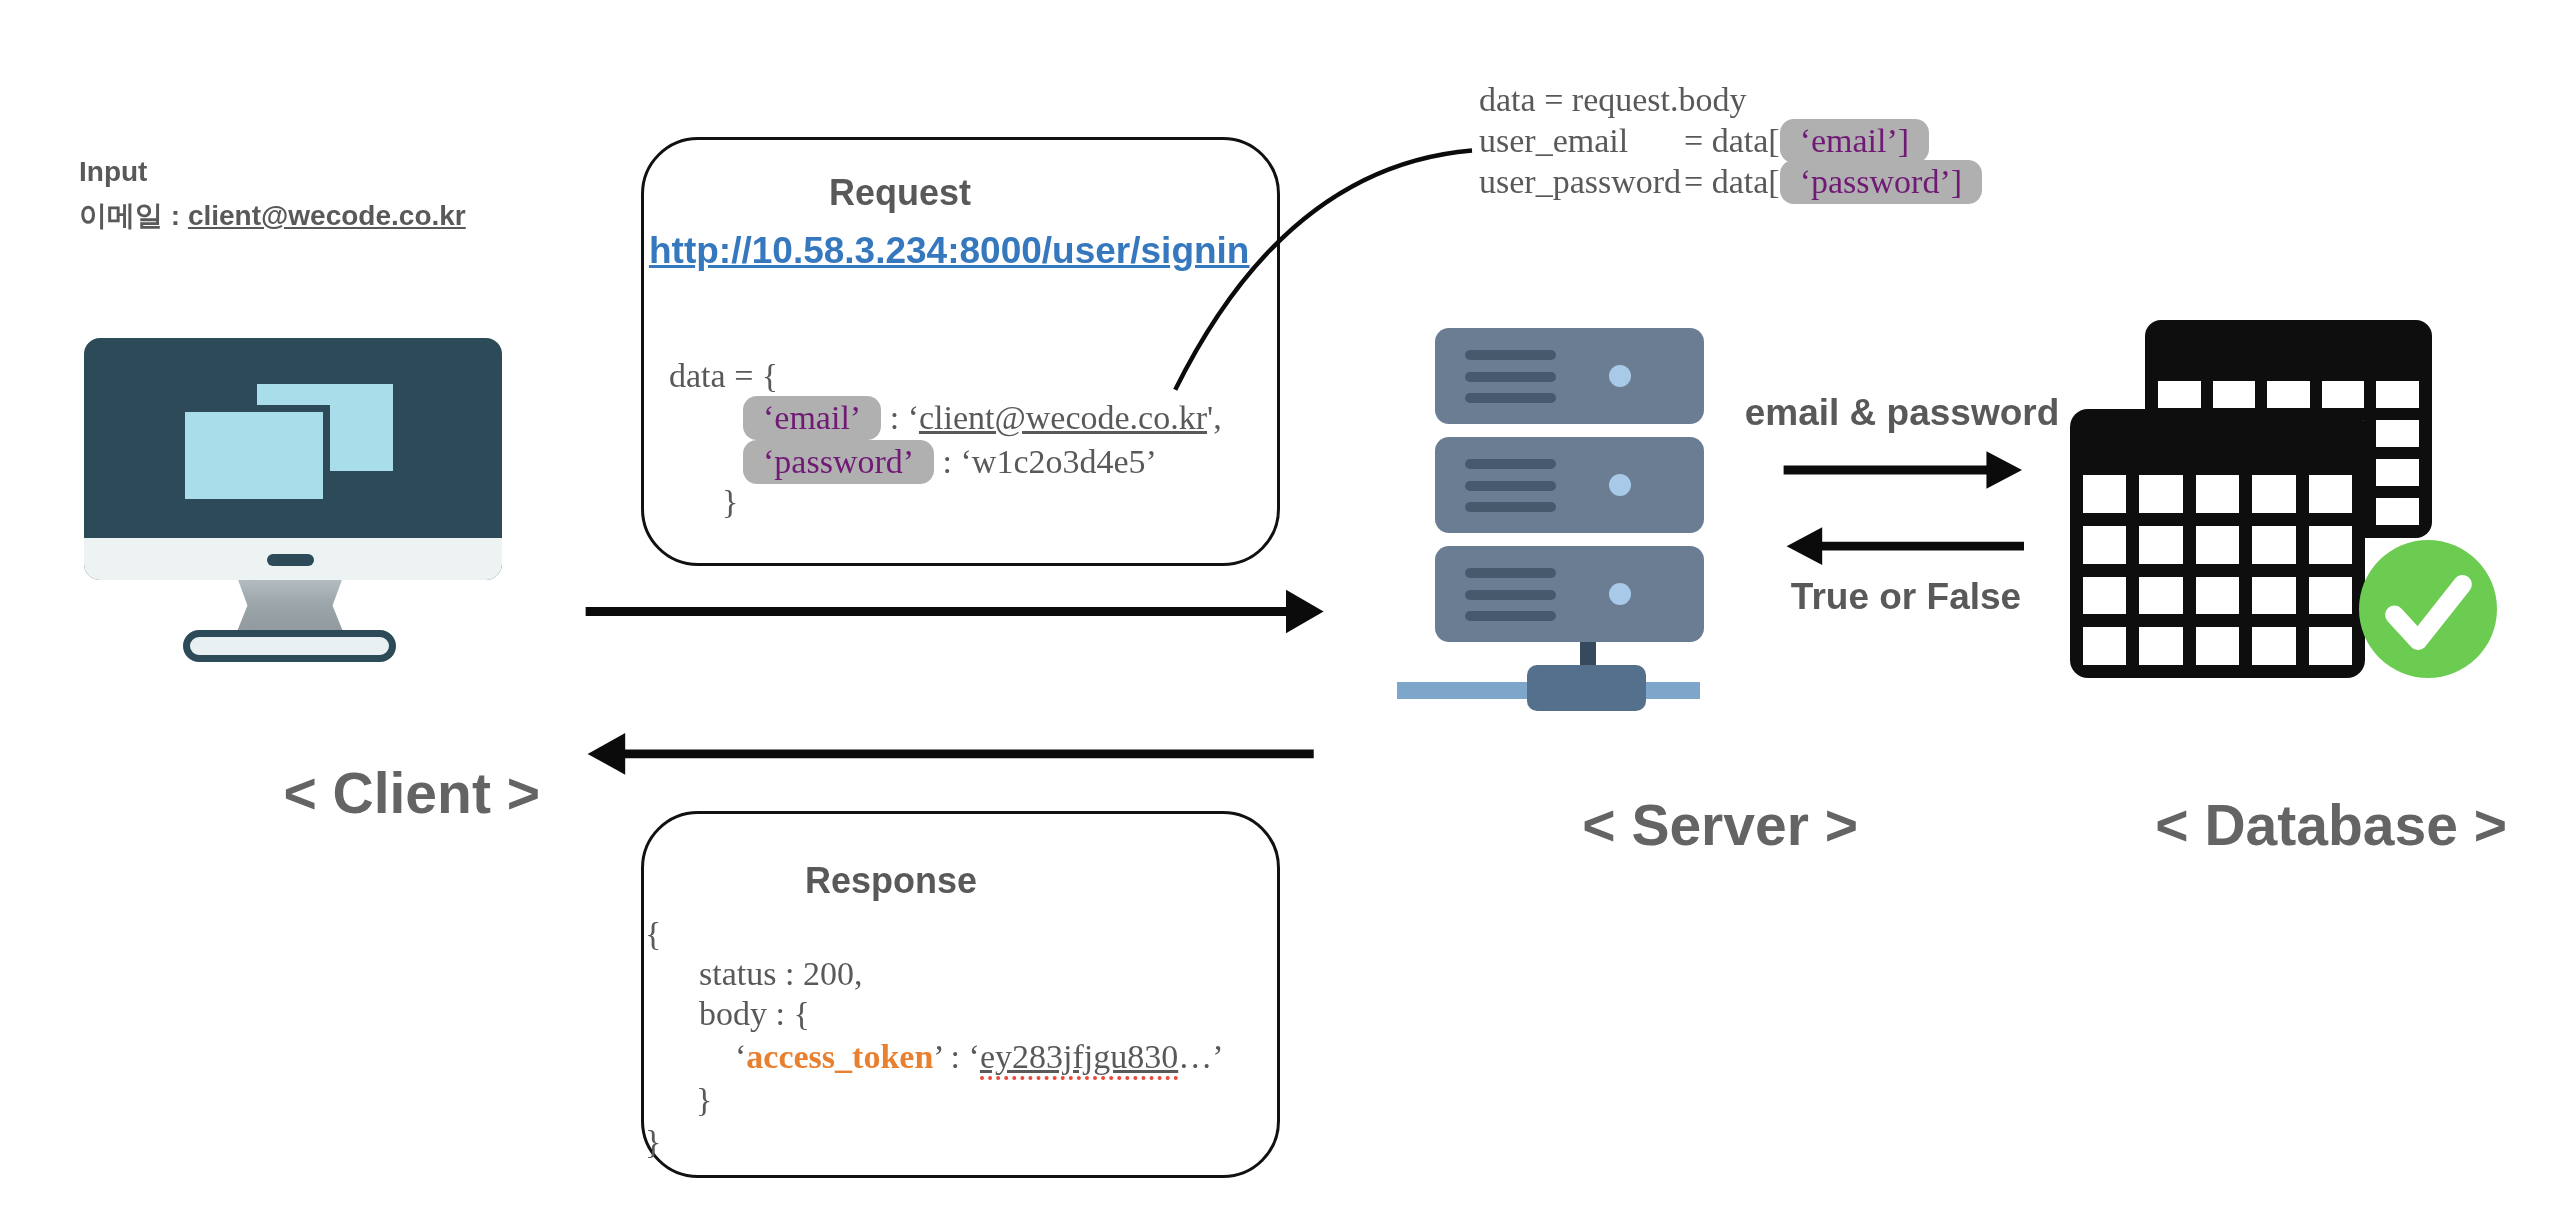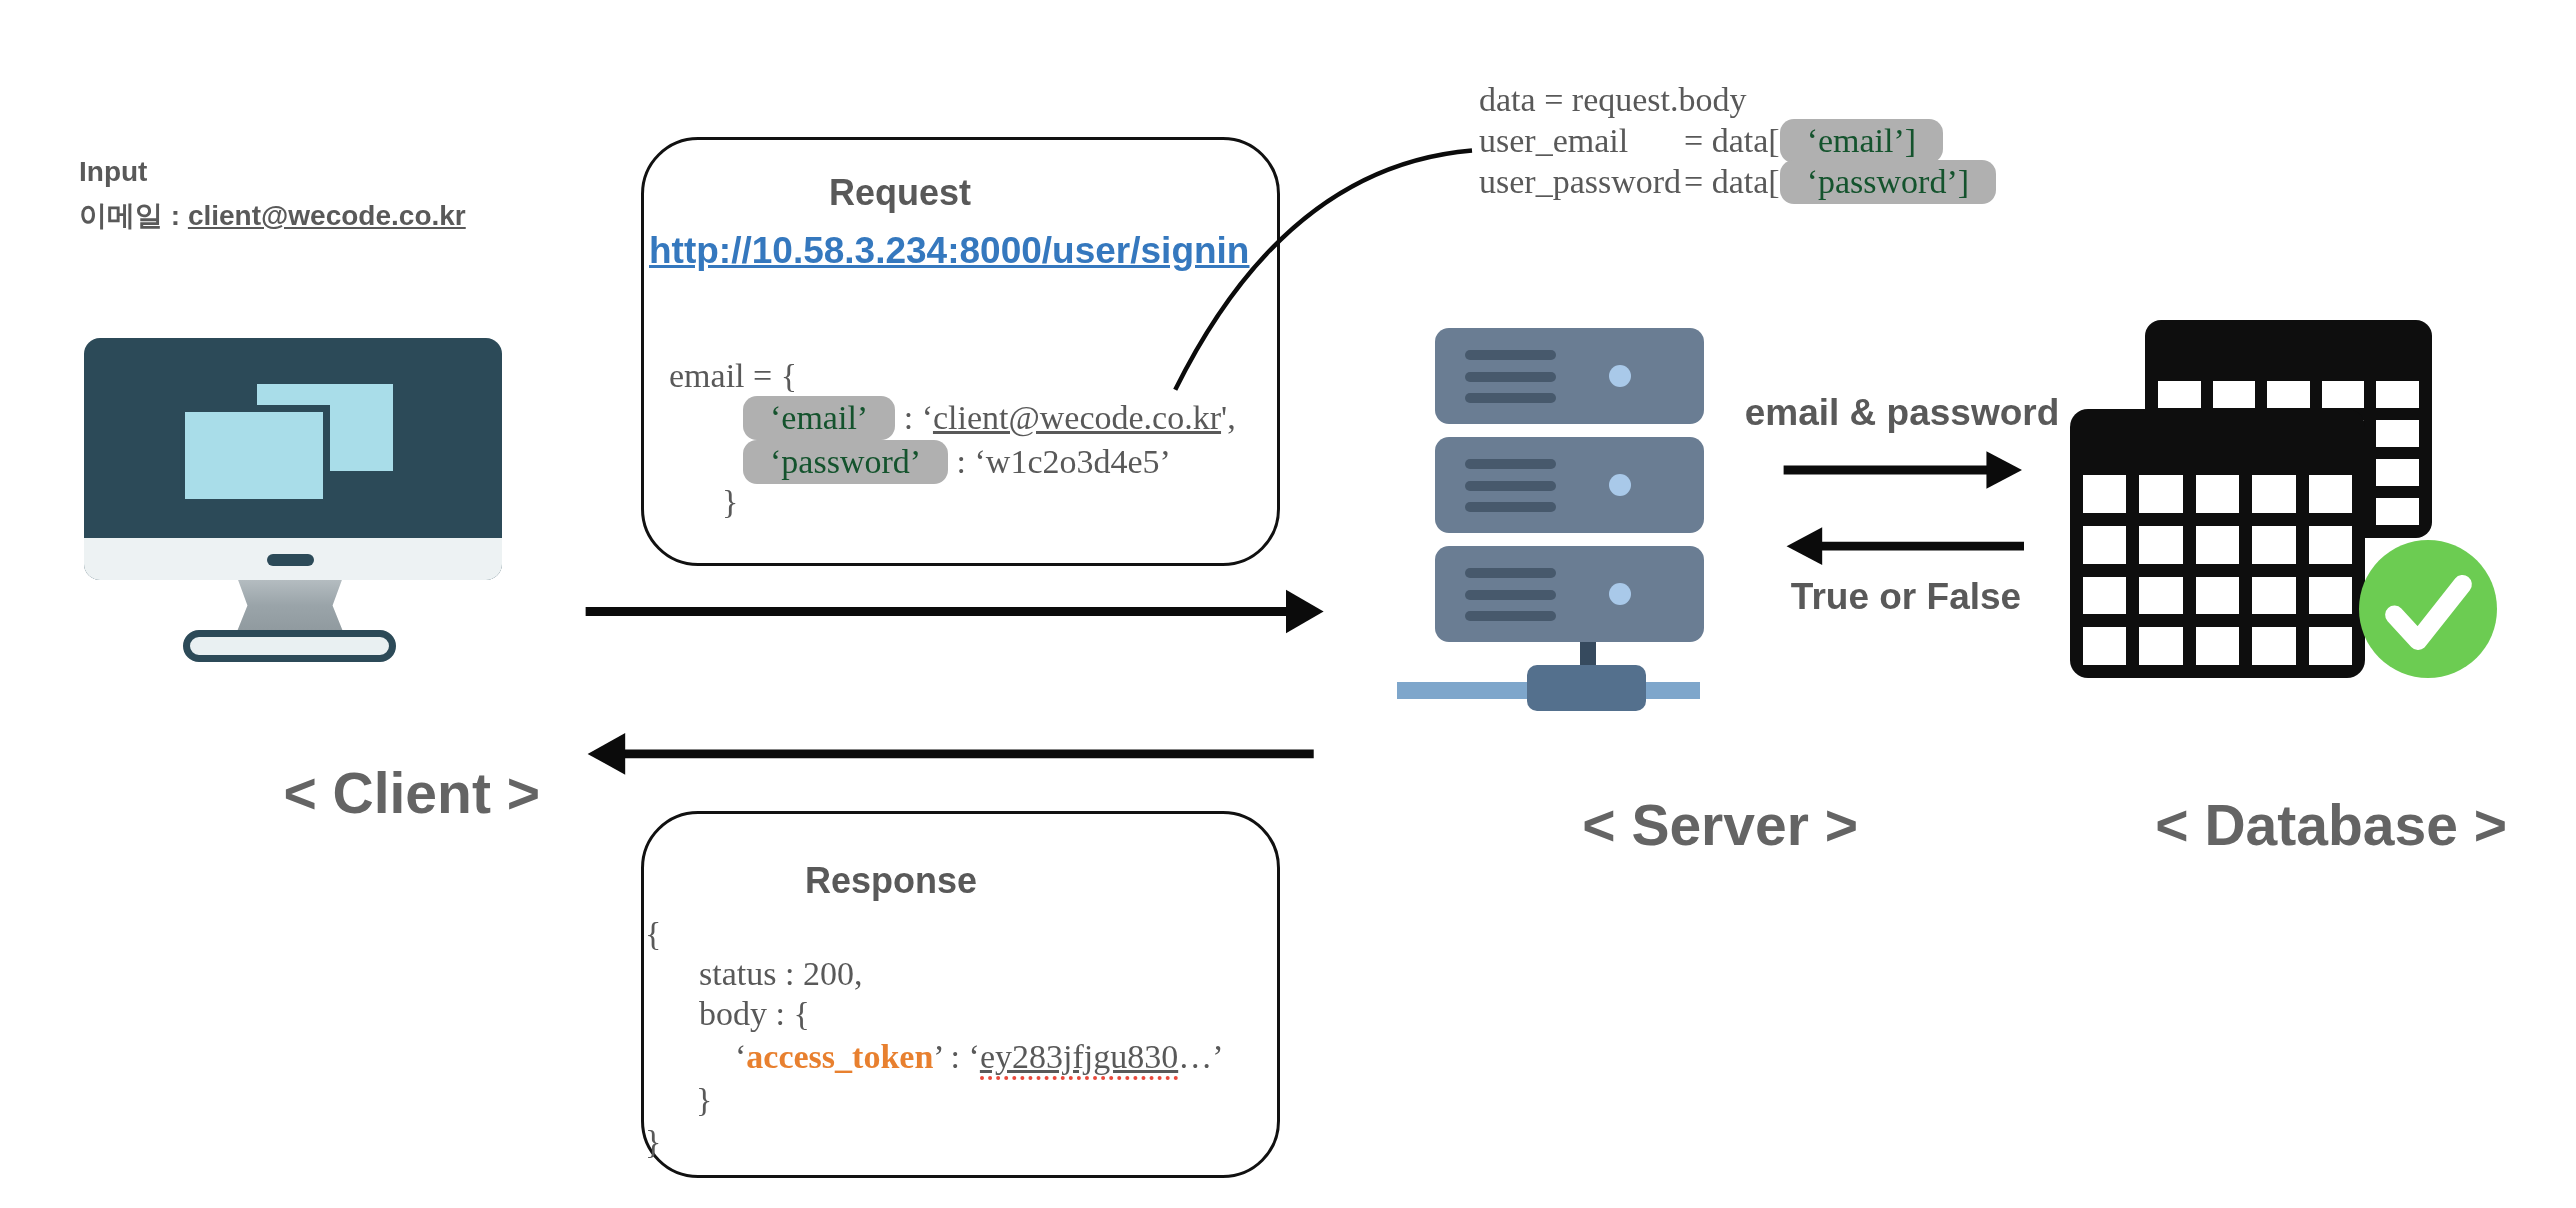--- a/index.html
+++ b/index.html
@@ -12,21 +12,21 @@
   .input-block{left:79px;top:150px;font-size:28px;font-weight:bold;color:#595959;}
   .input-line{height:44px;display:flex;align-items:center;white-space:pre;}
   .u{text-decoration:underline;}
   .big-label{font-size:57px;font-weight:bold;color:#646464;text-align:right;width:495px;}
   
   .flow-box{background:#fff;border:3.5px solid #111;border-radius:57px;}
   .box-title{font-size:36px;font-weight:bold;color:#595959;text-align:center;width:514px;}
   .url-link{font-size:37px;font-weight:bold;color:#3578be;text-decoration:underline;text-align:center;width:514px;white-space:nowrap;}
   .code-text{font-size:34px;color:#595959;white-space:pre;font-family:Liberation Serif, serif;}
   .code-row{display:flex;align-items:center;height:42px;white-space:pre;}
-  .hl{background:#b0b0b0;border-radius:14px;padding:3px 27px;color:#14532d;}
+  .hl{background:#b0b0b0;border-radius:14px;padding:3px 20px;color:#701a75;}
   .orange{color:#e8802f;font-weight:bold;}
   .token-u{text-decoration:underline;border-bottom:4px dotted #e8493c;padding-bottom:1px;}
   
   .snippet .code-row{height:41px;}
   .var-col{display:inline-block;width:205px;}
   
   .monitor-screen{left:0;top:0;width:418px;height:242px;background:#2c4a58;border-radius:16px;overflow:hidden;}
   .win{background:#a9dde9;}
   .bezel{left:0;bottom:0;width:100%;height:42px;background:#edf2f3;}
   .slot{left:183px;bottom:14px;width:47px;height:12px;border-radius:6px;background:#2c4a58;}
@@ -65,21 +65,21 @@
       <div class="abs win" style="left:173px;top:46px;width:136px;height:87px;"></div>
       <div class="abs win" style="left:94px;top:67px;width:152px;height:101px;border:7px solid #2c4a58;box-sizing:border-box;"></div>
       <div class="abs bezel"></div>
       <div class="abs slot"></div>
     </div>
   </div>
 
   <div class="abs flow-box" style="left:641px;top:137px;width:633px;height:423px;"></div>
   <div class="abs box-title" style="left:643px;top:172px;">Request</div>
   <div class="abs url-link" style="left:649px;top:230px;">http://10.58.3.234:8000/user/signin</div>
-  <div class="abs code-text" style="left:669px;top:357px;">email = {</div>
+  <div class="abs code-text" style="left:669px;top:357px;">data = {</div>
   <div class="abs code-row" style="left:743px;top:397px;"><span class="hl code-text">‘email’</span><span class="code-text"> : </span><span class="code-text">‘</span><span class="code-text u">client@wecode.co.kr</span><span class="code-text">',</span></div>
   <div class="abs code-row" style="left:743px;top:441px;justify-content:space-between;"><span class="hl code-text">‘password’</span><span class="code-text"> : </span><span class="code-text">‘w1c2o3d4e5’</span></div>
   <div class="abs code-text" style="left:722px;top:483px;">}</div>
 
   <div class="abs snippet" style="left:1479px;top:79px;">
     <div class="code-row code-text">data = request.body</div>
     <div class="code-row code-text"><span class="var-col">user_email</span><span>= data[</span><span class="hl">‘email’]</span></div>
     <div class="code-row code-text"><span class="var-col">user_password</span><span>= data[</span><span class="hl">‘password’]</span></div>
   </div>
 

